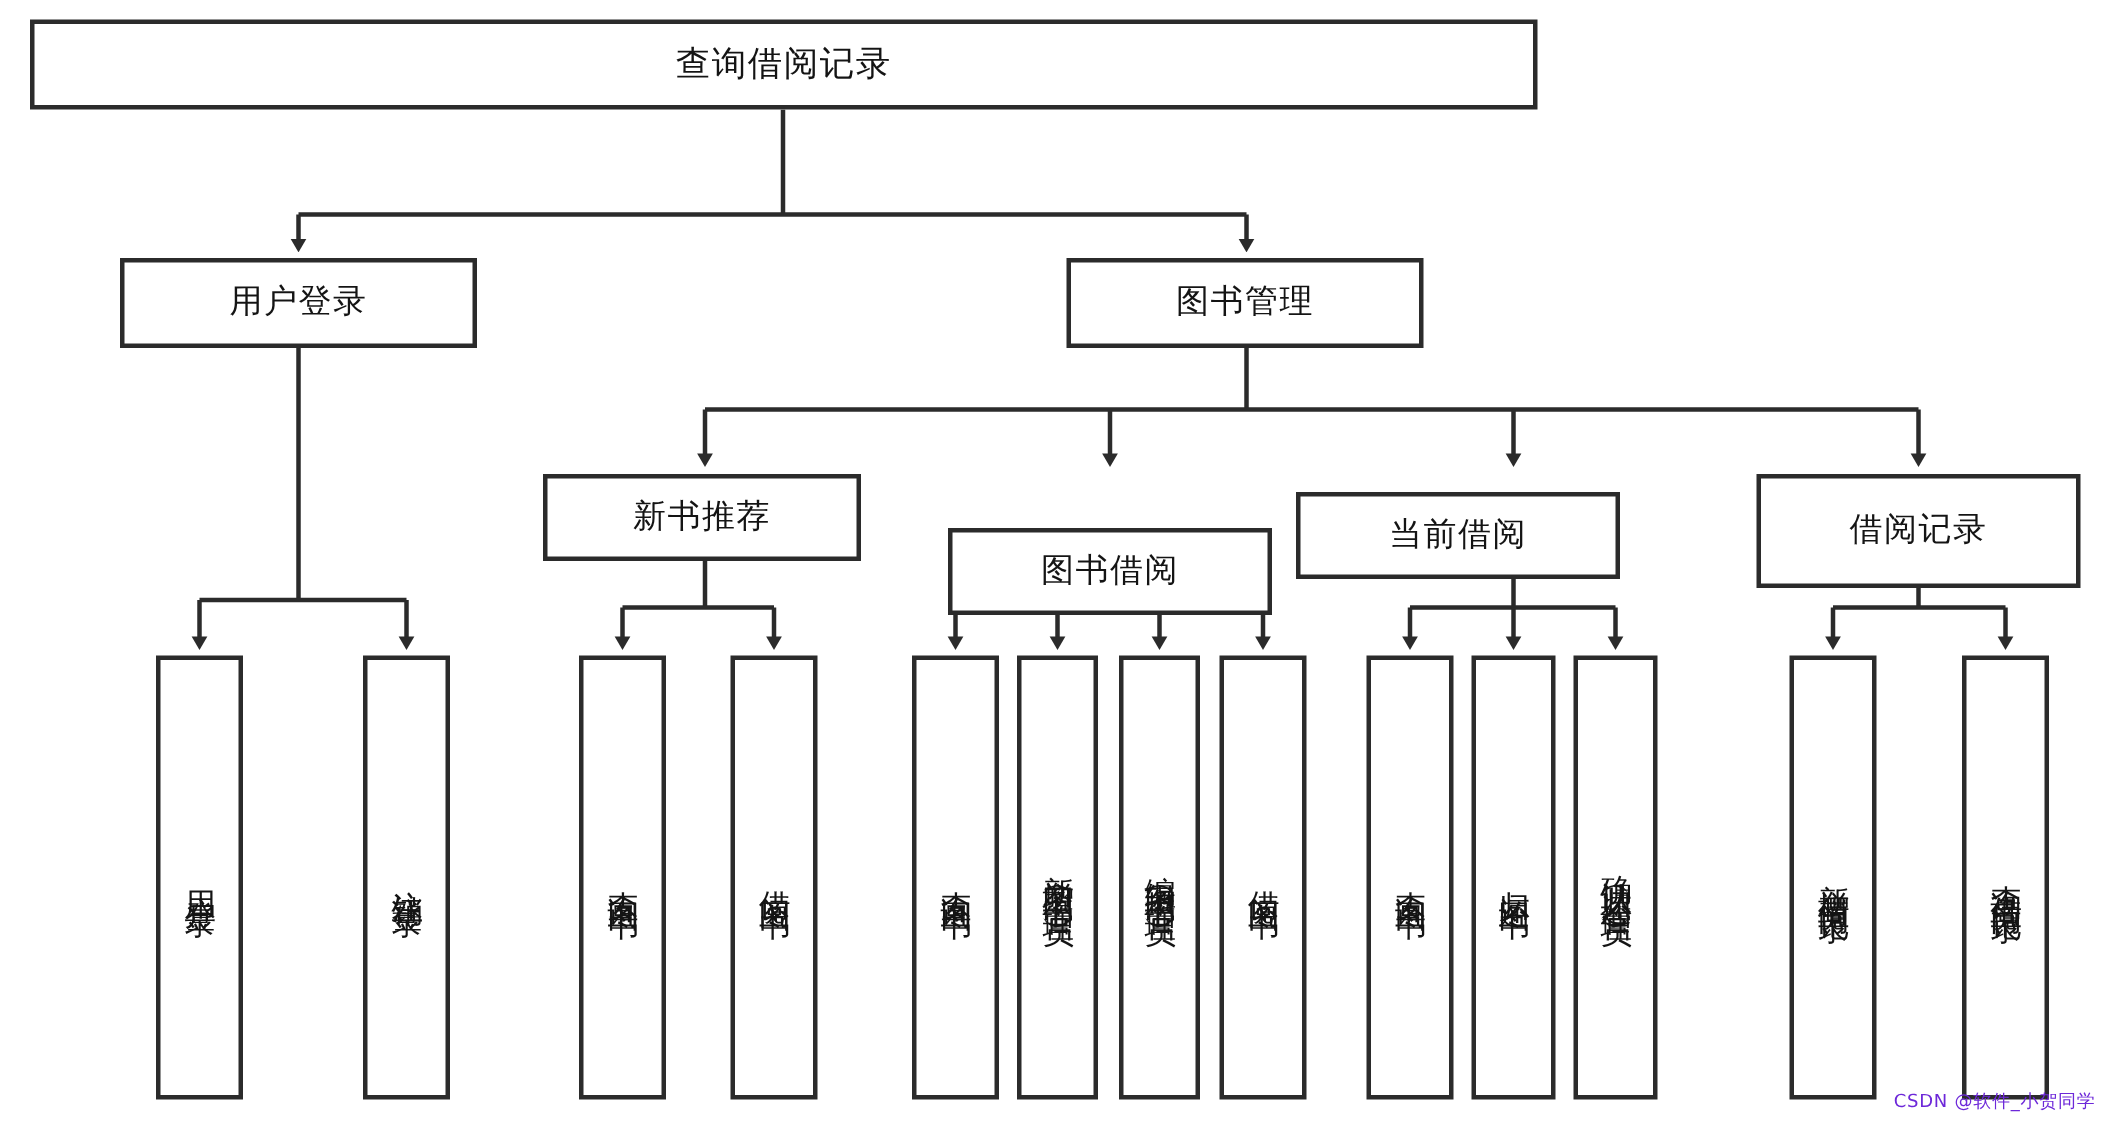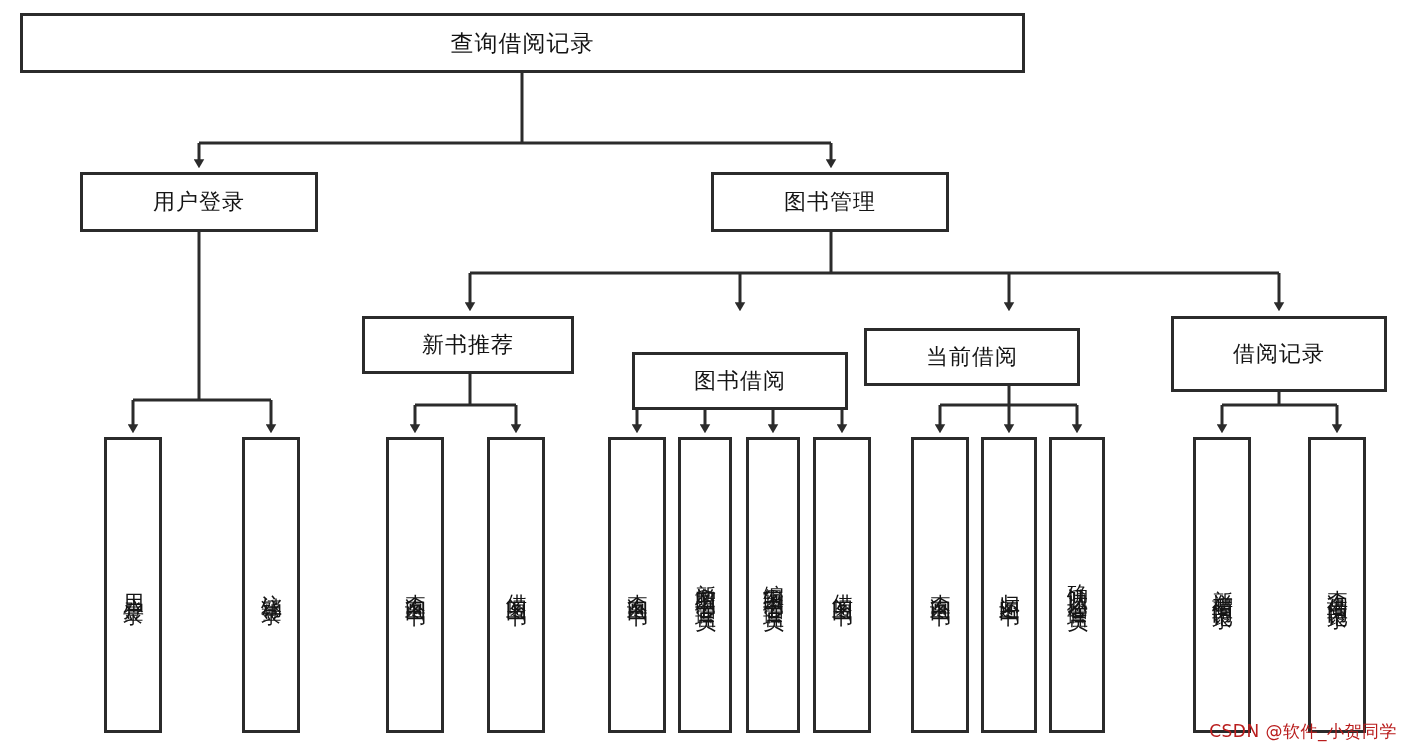--- a/index.html
+++ b/index.html
@@ -57,22 +57,22 @@
     letter-spacing: 4px;
     font-size: 21px;
     line-height: 1;
     white-space: nowrap;
     max-height: 280px;
   }
   #watermark {
     position: absolute;
     right: 8px;
     bottom: 4px;
-    font-size: 17px;
-    color: #b91c1c;
+    font-size: 12px;
+    color: #6d28d9;
     letter-spacing: 0.5px;
     z-index: 5;
     white-space: nowrap;
   }
 </style>
 </head>
 <body>
 
 <div id="canvas">
 

